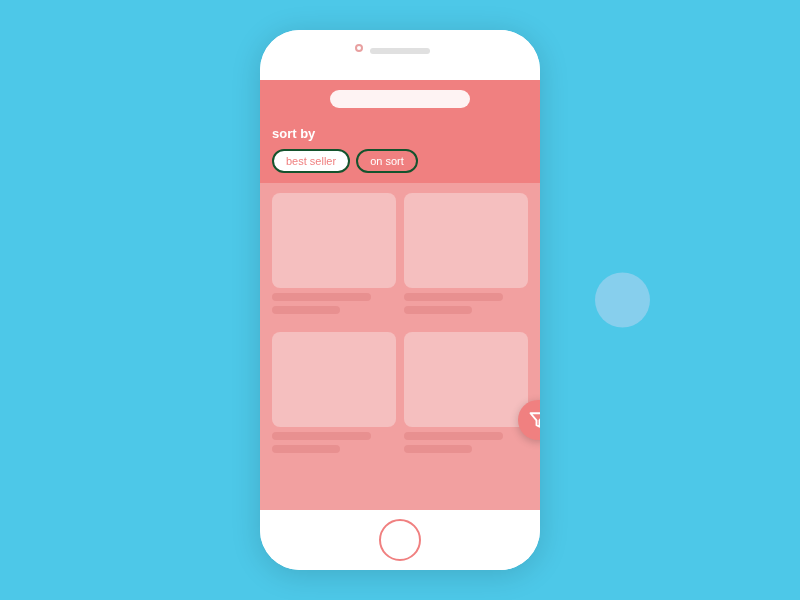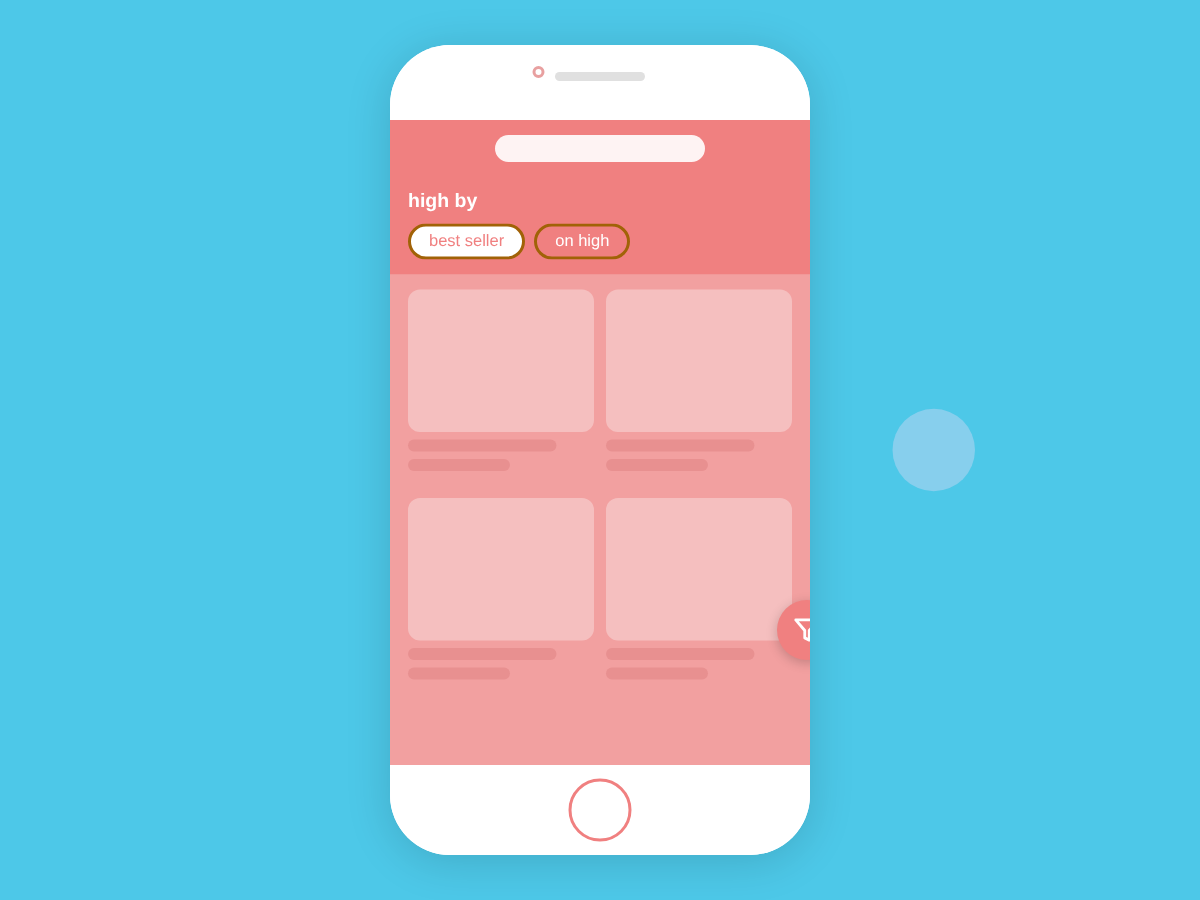--- a/index.html
+++ b/index.html
@@ -109,21 +109,21 @@
     }
 
     .sort-buttons {
       display: flex;
       gap: 6px;
       flex-wrap: nowrap;
       overflow: hidden;
     }
 
     .sort-btn {
-      border: 2px solid #a16207;
+      border: 2px solid #14532d;
       border-radius: 20px;
       padding: 4px 12px;
       font-size: 11px;
       color: white;
       background: transparent;
       cursor: pointer;
       white-space: nowrap;
       font-family: inherit;
     }
 
@@ -234,24 +234,24 @@
       <div class="phone-speaker"></div>
     </div>
 
     <div class="screen">
 
       <div class="search-bar-area">
         <div class="search-bar"></div>
       </div>
 
       <div class="sort-section">
-        <div class="sort-label">high by</div>
+        <div class="sort-label">sort by</div>
         <div class="sort-buttons">
           <button class="sort-btn active">best seller</button>
-          <button class="sort-btn">on high</button>
+          <button class="sort-btn">on sort</button>
         </div>
       </div>
 
       <div class="product-grid">
 
         <div class="product-card">
           <div class="product-image"></div>
           <div class="product-title-line"></div>
           <div class="product-price-line"></div>
         </div>

